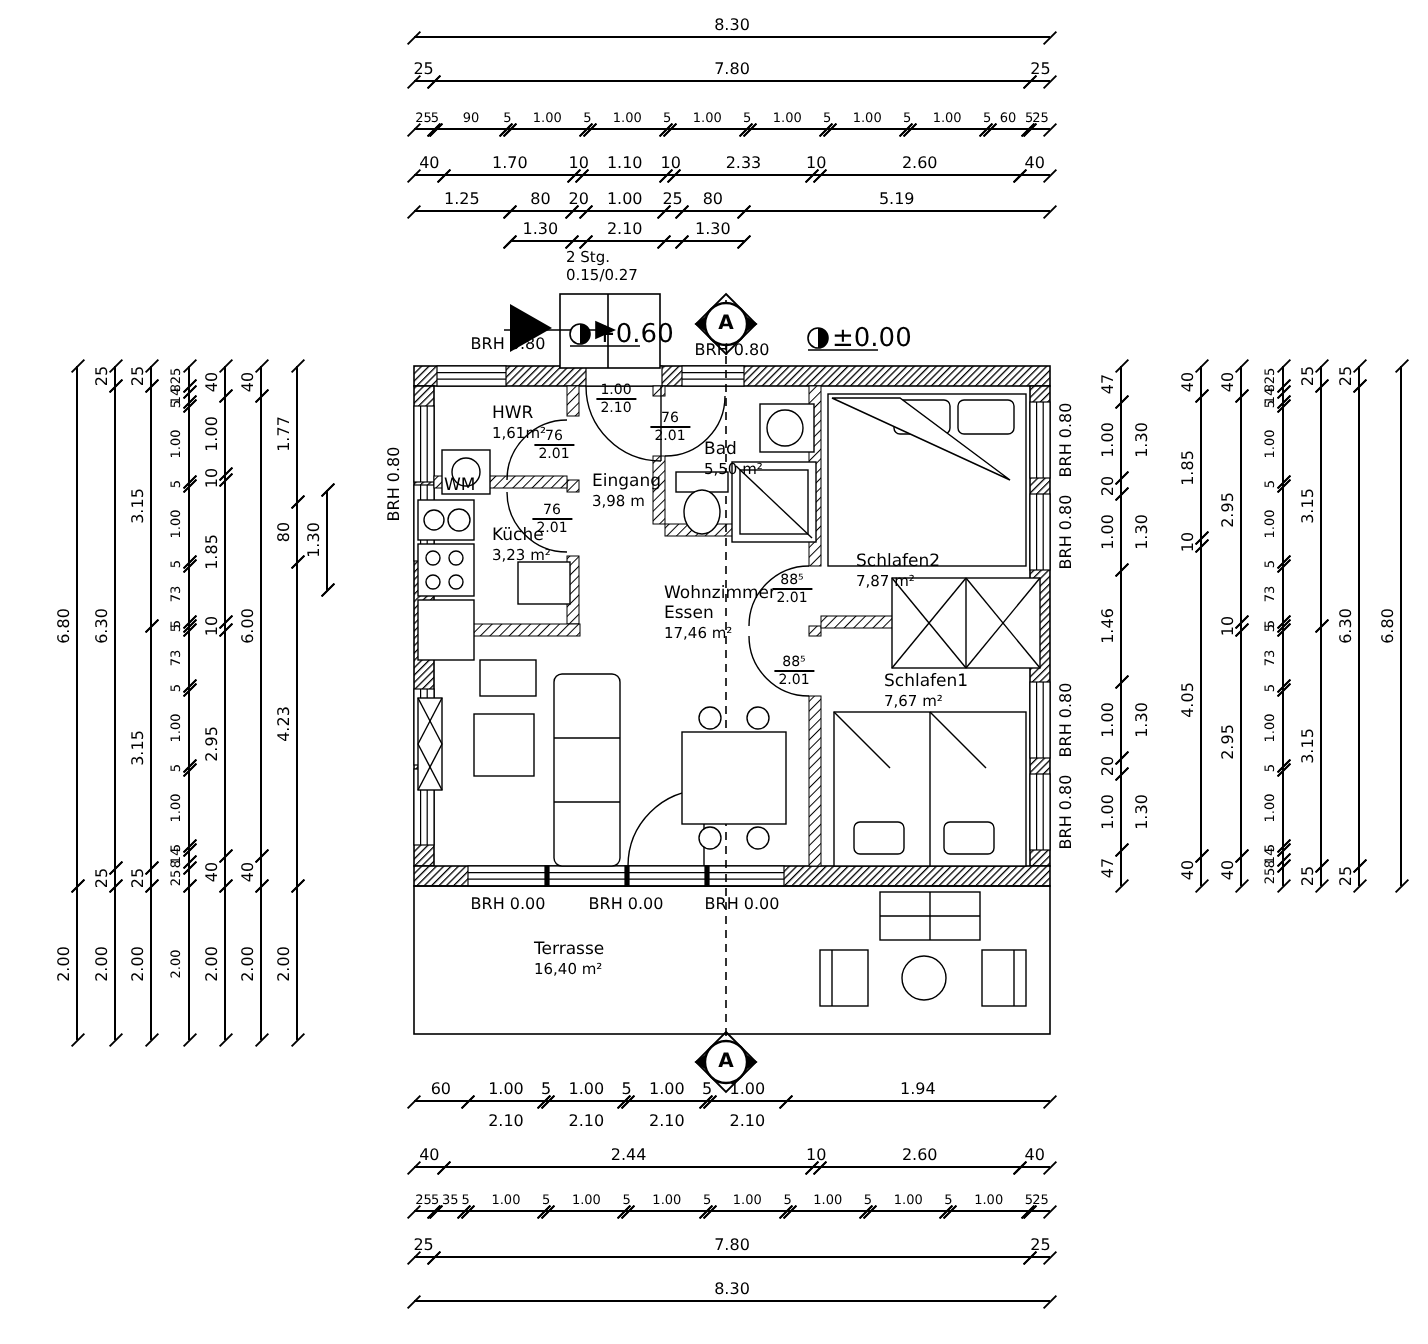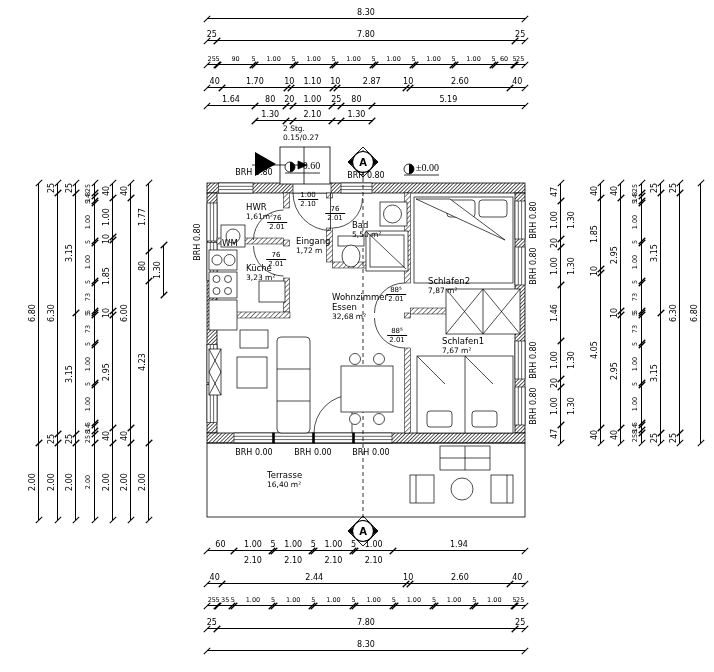--- a/index.html
+++ b/index.html
@@ -4,21 +4,21 @@
 <style>
   html,body{margin:0;padding:0;background:#fff;}
   .canvas{position:relative;width:714px;height:672px;background:#fff;overflow:hidden;
           font-family:"DejaVu Sans",sans-serif;color:#000;}
   svg{position:absolute;left:0;top:0;}
   .lbl{position:absolute;font-size:8.5px;line-height:1.2;white-space:nowrap;}
   .lbl .area{display:block;font-size:7.5px;}
   .frac{position:absolute;font-size:7px;line-height:1.15;text-align:center;transform:translate(-50%,0);}
   .frac .w{display:block;border-bottom:0.8px solid #000;padding:0 2px;}
   .frac .h{display:block;padding:0 2px;}
-  .lvl{position:absolute;font-size:10px;white-space:nowrap;font-family:Liberation Serif, serif;}
+  .lvl{position:absolute;font-size:13px;white-space:nowrap;}
   .stair{position:absolute;font-size:7.5px;line-height:1.2;white-space:nowrap;}
   .secA{position:absolute;font-size:10px;font-weight:bold;transform:translate(-50%,-50%);}
   .brh{position:absolute;font-size:8px;white-space:nowrap;}
   
   .dim-line{position:absolute;background:#000;}
   .dim-tick{position:absolute;width:9px;height:1px;background:#000;transform:translate(-50%,-50%) rotate(-45deg);}
   .dim-label{position:absolute;font-size:8px;white-space:nowrap;transform:translate(-50%,-100%);}
   .dim-label.v{transform:translate(-50%,-50%) rotate(-90deg);}
   .dim-chain.fine .dim-label{font-size:6.5px;}
 </style>
@@ -230,25 +230,25 @@
         <rect x="491" y="475" width="22" height="28"></rect>
           <line x1="507" y1="475" x2="507" y2="503"></line>
         <circle cx="462" cy="489" r="11"></circle>
       </g>
     </g>
   </svg>
 
   <div class="lbl" style="left:246px;top:202px;"><span>HWR</span><span class="area">1,61m²</span></div>
   <div class="lbl" style="left:222px;top:238px;"><span>WM</span></div>
   <div class="lbl" style="left:246px;top:263px;"><span>Küche</span><span class="area">3,23 m²</span></div>
-  <div class="lbl" style="left:296px;top:236px;"><span>Eingang</span><span class="area">1,72 m</span></div>
+  <div class="lbl" style="left:296px;top:236px;"><span>Eingang</span><span class="area">3,98 m</span></div>
   <div class="lbl" style="left:352px;top:220px;"><span>Bad</span><span class="area">5,50 m²</span></div>
   <div class="lbl" style="left:428px;top:276px;"><span>Schlafen2</span><span class="area">7,87 m²</span></div>
   <div class="lbl" style="left:442px;top:336px;"><span>Schlafen1</span><span class="area">7,67 m²</span></div>
-  <div class="lbl" style="left:332px;top:292px;"><span>Wohnzimmer</span><br><span>Essen</span><span class="area">32,68 m²</span></div>
+  <div class="lbl" style="left:332px;top:292px;"><span>Wohnzimmer</span><br><span>Essen</span><span class="area">17,46 m²</span></div>
   <div class="lbl" style="left:267px;top:470px;"><span>Terrasse</span><span class="area">16,40 m²</span></div>
 
   <div class="frac" style="left:277px;top:214px;">
       <span class="w">76</span>
       <span class="h">2.01</span>
     </div>
   <div class="frac" style="left:276px;top:251px;">
       <span class="w">76</span>
       <span class="h">2.01</span>
     </div>
@@ -382,42 +382,42 @@
         <div class="dim-tick" style="left: 410.06px; top: 87.5px;"></div>
         <div class="dim-tick" style="left: 410.06px; top: 87.5px;"></div>
         <div class="dim-tick" style="left: 509.675px; top: 87.5px;"></div>
         <div class="dim-tick" style="left: 509.675px; top: 87.5px;"></div>
         <div class="dim-tick" style="left: 525px; top: 87.5px;"></div>
         <div class="dim-label" style="left: 214.663px; top: 86px;">40</div>
         <div class="dim-label" style="left: 254.892px; top: 86px;">1.70</div>
         <div class="dim-label" style="left: 289.373px; top: 86px;">10</div>
         <div class="dim-label" style="left: 312.361px; top: 86px;">1.10</div>
         <div class="dim-label" style="left: 335.349px; top: 86px;">10</div>
-        <div class="dim-label" style="left: 371.747px; top: 86px;">2.87</div>
+        <div class="dim-label" style="left: 371.747px; top: 86px;">2.33</div>
         <div class="dim-label" style="left: 408.145px; top: 86px;">10</div>
         <div class="dim-label" style="left: 459.867px; top: 86px;">2.60</div>
         <div class="dim-label" style="left: 517.337px; top: 86px;">40</div>
       </div>
       <div class="dim-chain">
         <div class="dim-line" style="left: 207px; top: 105px; width: 318px; height: 1px;"></div>
         <div class="dim-tick" style="left: 207px; top: 105.5px;"></div>
         <div class="dim-tick" style="left: 254.892px; top: 105.5px;"></div>
         <div class="dim-tick" style="left: 254.892px; top: 105.5px;"></div>
         <div class="dim-tick" style="left: 285.542px; top: 105.5px;"></div>
         <div class="dim-tick" style="left: 285.542px; top: 105.5px;"></div>
         <div class="dim-tick" style="left: 293.205px; top: 105.5px;"></div>
         <div class="dim-tick" style="left: 293.205px; top: 105.5px;"></div>
         <div class="dim-tick" style="left: 331.518px; top: 105.5px;"></div>
         <div class="dim-tick" style="left: 331.518px; top: 105.5px;"></div>
         <div class="dim-tick" style="left: 341.096px; top: 105.5px;"></div>
         <div class="dim-tick" style="left: 341.096px; top: 105.5px;"></div>
         <div class="dim-tick" style="left: 371.747px; top: 105.5px;"></div>
         <div class="dim-tick" style="left: 371.747px; top: 105.5px;"></div>
         <div class="dim-tick" style="left: 525px; top: 105.5px;"></div>
-        <div class="dim-label" style="left: 230.946px; top: 104px;">1.64</div>
+        <div class="dim-label" style="left: 230.946px; top: 104px;">1.25</div>
         <div class="dim-label" style="left: 270.217px; top: 104px;">80</div>
         <div class="dim-label" style="left: 289.373px; top: 104px;">20</div>
         <div class="dim-label" style="left: 312.361px; top: 104px;">1.00</div>
         <div class="dim-label" style="left: 336.307px; top: 104px;">25</div>
         <div class="dim-label" style="left: 356.422px; top: 104px;">80</div>
         <div class="dim-label" style="left: 448.373px; top: 104px;">5.19</div>
       </div>
       <div class="dim-chain">
         <div class="dim-line" style="left: 254.892px; top: 120px; width: 116.855px; height: 1px;"></div>
         <div class="dim-tick" style="left: 254.892px; top: 120.5px;"></div>

